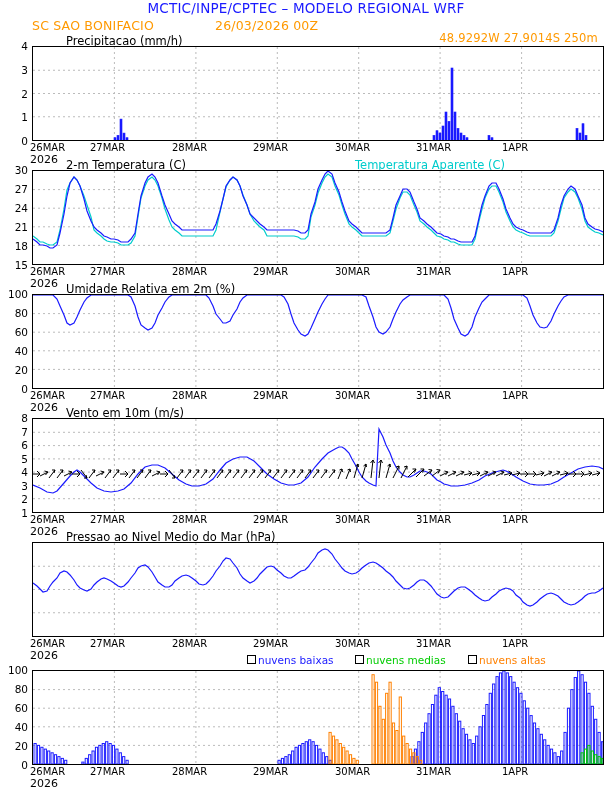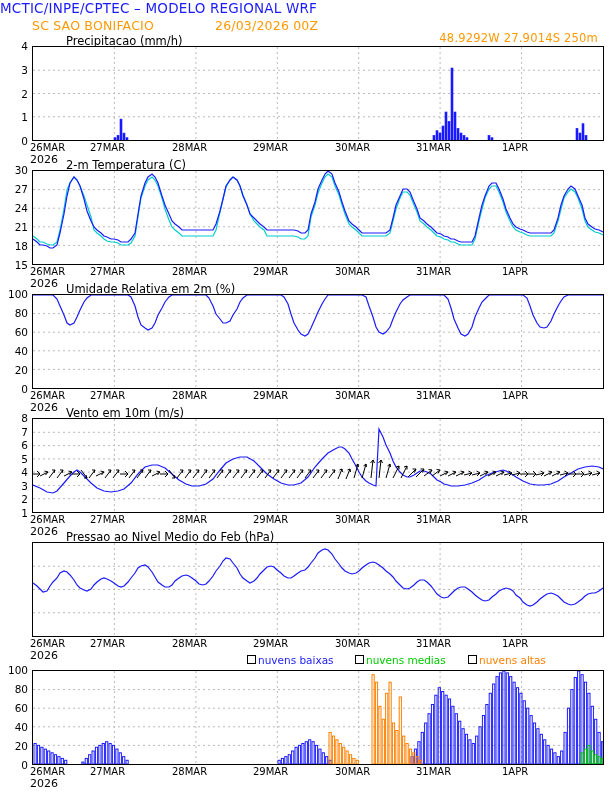--- a/index.html
+++ b/index.html
@@ -4,21 +4,21 @@
 <style>
   html,body{margin:0;padding:0;}
   body{
     width:612px;height:792px;background:#ffffff;
     font-family:"DejaVu Sans",sans-serif;
     -webkit-font-smoothing:none;
   }
   .page{position:relative;width:612px;height:792px;overflow:hidden;}
 
   .title{
-    position:absolute;left:0;top:0;width:612px;
+    position:absolute;left:0;top:0;width:612px;text-align:center;
     color:#1a1aff;font-size:13.5px;font-family:"DejaVu Sans",sans-serif;
     letter-spacing:.2px;
   }
   .station{
     position:absolute;left:32px;top:18px;color:#ff9900;font-size:12.5px;
     letter-spacing:.2px;
   }
   .rundate{
     position:absolute;left:215px;top:18px;color:#ff9900;font-size:12.5px;
     letter-spacing:.2px;
@@ -120,20 +120,21 @@
     <div class="xlabel" style="left:172px;top:106px;">28MAR</div>
     <div class="xlabel" style="left:253px;top:106px;">29MAR</div>
     <div class="xlabel" style="left:335px;top:106px;">30MAR</div>
     <div class="xlabel" style="left:416px;top:106px;">31MAR</div>
     <div class="xlabel" style="left:502px;top:106px;">1APR</div>
     <div class="xyear" style="left:30px;top:117px;">2026</div>
   </div>
 
   <div class="panel" style="left:0;top:160px;width:612px;height:116px;">
     <div class="ptitle" style="left:64px;top:-2px;">2-m Temperatura (C)</div>
+    <div class="ptitle legend-cyan" style="left:353px;top:-2px;">Temperatura Aparente (C)</div>
     <div class="yaxis" style="left:0;top:10px;height:95px;">
       <div class="ylabel" style="top:0px;width:28px;">30</div>
       <div class="ylabel" style="top:19px;width:28px;">27</div>
       <div class="ylabel" style="top:38px;width:28px;">24</div>
       <div class="ylabel" style="top:57px;width:28px;">21</div>
       <div class="ylabel" style="top:76px;width:28px;">18</div>
       <div class="ylabel" style="top:95px;width:28px;">15</div>
     </div>
     <div class="plotbox" style="left:32px;top:10px;width:572px;height:95px;">
       <svg width="570" height="93" viewBox="0 0 570 93" preserveAspectRatio="none">
@@ -592,21 +593,21 @@
     <div class="xlabel" style="left:90px;top:106px;">27MAR</div>
     <div class="xlabel" style="left:172px;top:106px;">28MAR</div>
     <div class="xlabel" style="left:253px;top:106px;">29MAR</div>
     <div class="xlabel" style="left:335px;top:106px;">30MAR</div>
     <div class="xlabel" style="left:416px;top:106px;">31MAR</div>
     <div class="xlabel" style="left:502px;top:106px;">1APR</div>
     <div class="xyear" style="left:30px;top:117px;">2026</div>
   </div>
 
   <div class="panel" style="left:0;top:532px;width:612px;height:116px;">
-    <div class="ptitle" style="left:64px;top:-2px;">Pressao ao Nivel Medio do Feb (hPa)</div>
+    <div class="ptitle" style="left:64px;top:-2px;">Pressao ao Nivel Medio do Mar (hPa)</div>
     <div class="plotbox" style="left:32px;top:10px;width:572px;height:95px;">
       <svg width="570" height="93" viewBox="0 0 570 93" preserveAspectRatio="none">
         <g stroke="#bbbbbb" stroke-width="1" stroke-dasharray="2,3">
           <line x1="81.4" y1="0" x2="81.4" y2="93"></line>
             <line x1="162.9" y1="0" x2="162.9" y2="93"></line>
           <line x1="244.3" y1="0" x2="244.3" y2="93"></line>
             <line x1="325.7" y1="0" x2="325.7" y2="93"></line>
           <line x1="407.1" y1="0" x2="407.1" y2="93"></line>
             <line x1="488.6" y1="0" x2="488.6" y2="93"></line>
           <line x1="0" y1="23.25" x2="570" y2="23.25"></line>

